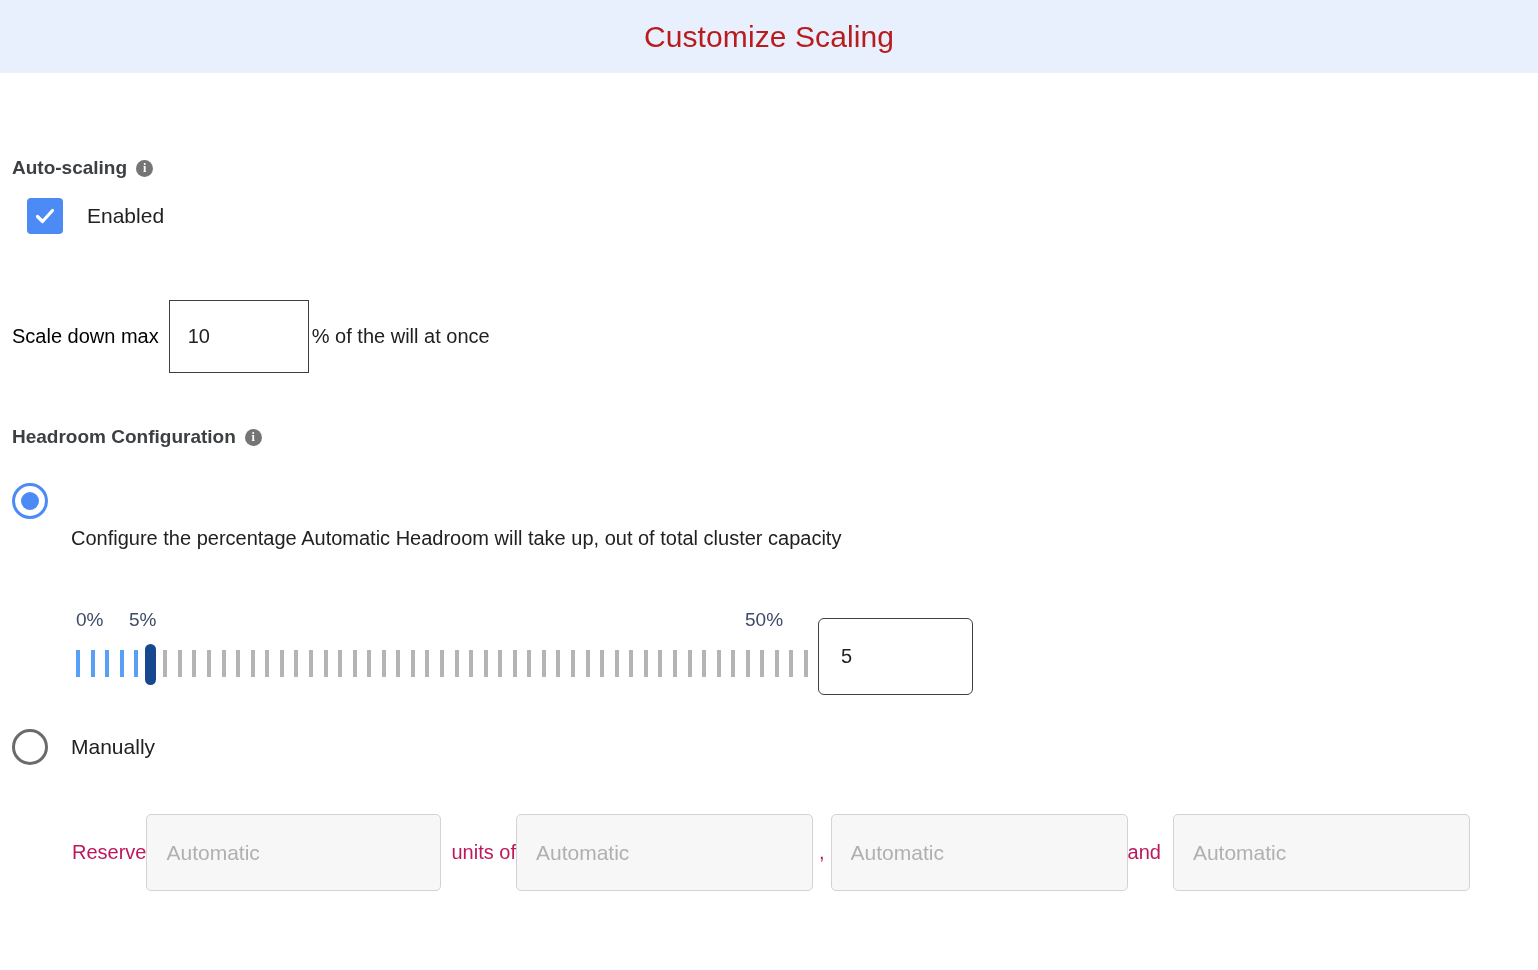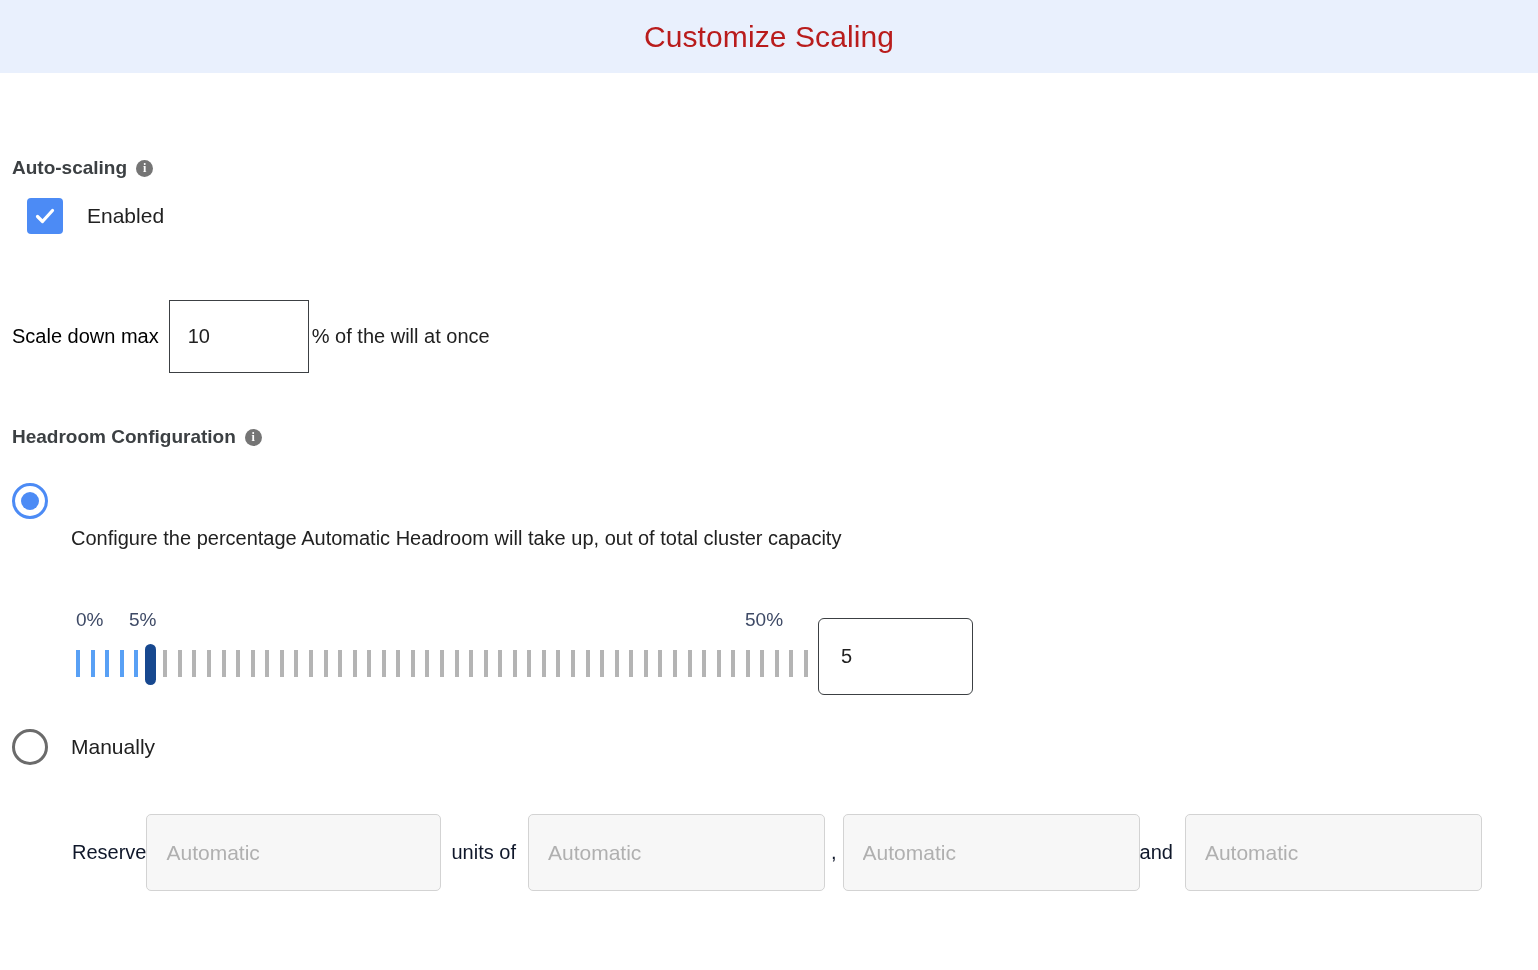--- a/index.html
+++ b/index.html
@@ -193,23 +193,23 @@
   }
   .lbl-cpu { left: 563px; }
   .lbl-mem { left: 880px; }
   .lbl-gpu { left: 1236px; }
 
   .reserve-row {
     position: absolute; left: 0; top: 741px;
     display: flex; align-items: center;
     width: 100%;
   }
-  .reserve-text { font-size: 20px; color: #0f172a; }
+  .reserve-text { font-size: 20px; color: #be185d; }
   .txt-reserve { margin-left: 72px; }
-  .txt-units   { margin-left: 10px; margin-right: 12px; }
+  .txt-units   { margin-left: 10px; }
   .txt-comma   { margin-left: 6px; margin-right: 6px; }
   .txt-and     { margin-left: 0; margin-right: 12px; }
 
   .disabled-input {
     height: 77px;
     border: 1px solid #d3d3d3;
     border-radius: 5px;
     background: #f7f7f7;
     font-size: 21px;
     color: #212121;

